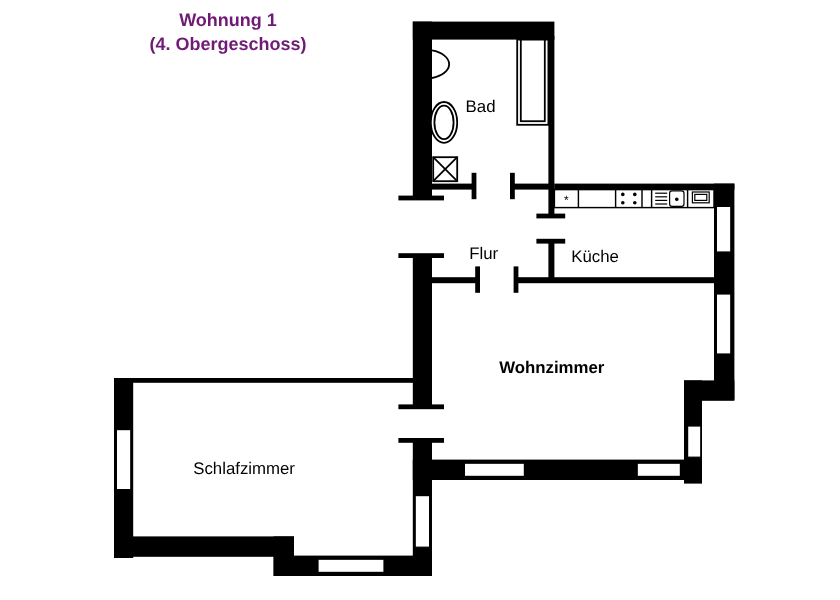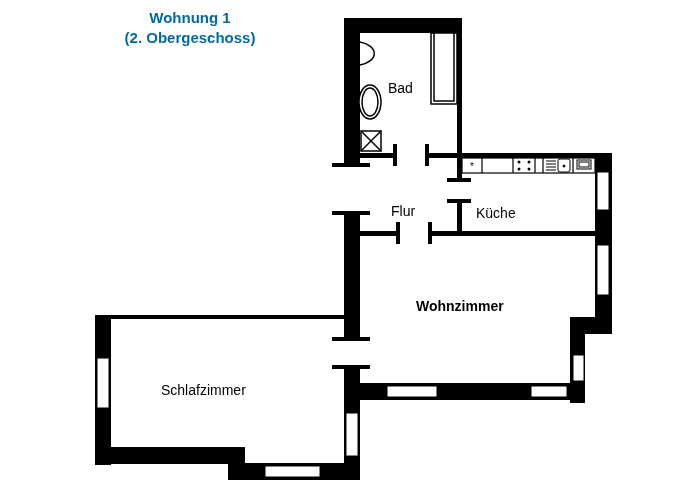--- a/index.html
+++ b/index.html
@@ -1,29 +1,29 @@
 <!DOCTYPE html>
 <html><head>
   <meta charset="utf-8">
   <style>
     html, body { margin: 0; padding: 0; background: #ffffff; }
     body { width: 700px; height: 500px; position: relative; overflow: hidden;
            font-family: "Liberation Sans", sans-serif; }
     .title { position: absolute; left: 80px; width: 220px; text-align: center;
-             font-weight: bold; font-size: 15px; color: #0369a1; line-height: 20px; }
+             font-weight: bold; font-size: 15px; color: #701a75; line-height: 20px; }
     #t1 { top: 8px; }
     #t2 { top: 28px; }
     svg#plan { position: absolute; left: 0; top: 0; }
     .room-label { position: absolute; font-size: 14px; color: #000; white-space: nowrap; }
   </style>
 </head>
 <body>
 
 <div class="title" id="t1">Wohnung 1</div>
-<div class="title" id="t2">(2. Obergeschoss)</div>
+<div class="title" id="t2">(4. Obergeschoss)</div>
 
 <svg id="plan" width="700" height="500" viewBox="0 0 700 500">
   <g fill="#000" stroke="none">
 
     <rect x="344" y="18" width="118" height="15"></rect>
 
     <rect x="344" y="18" width="16" height="147"></rect>
 
     <rect x="332" y="163" width="38" height="4"></rect>
 

